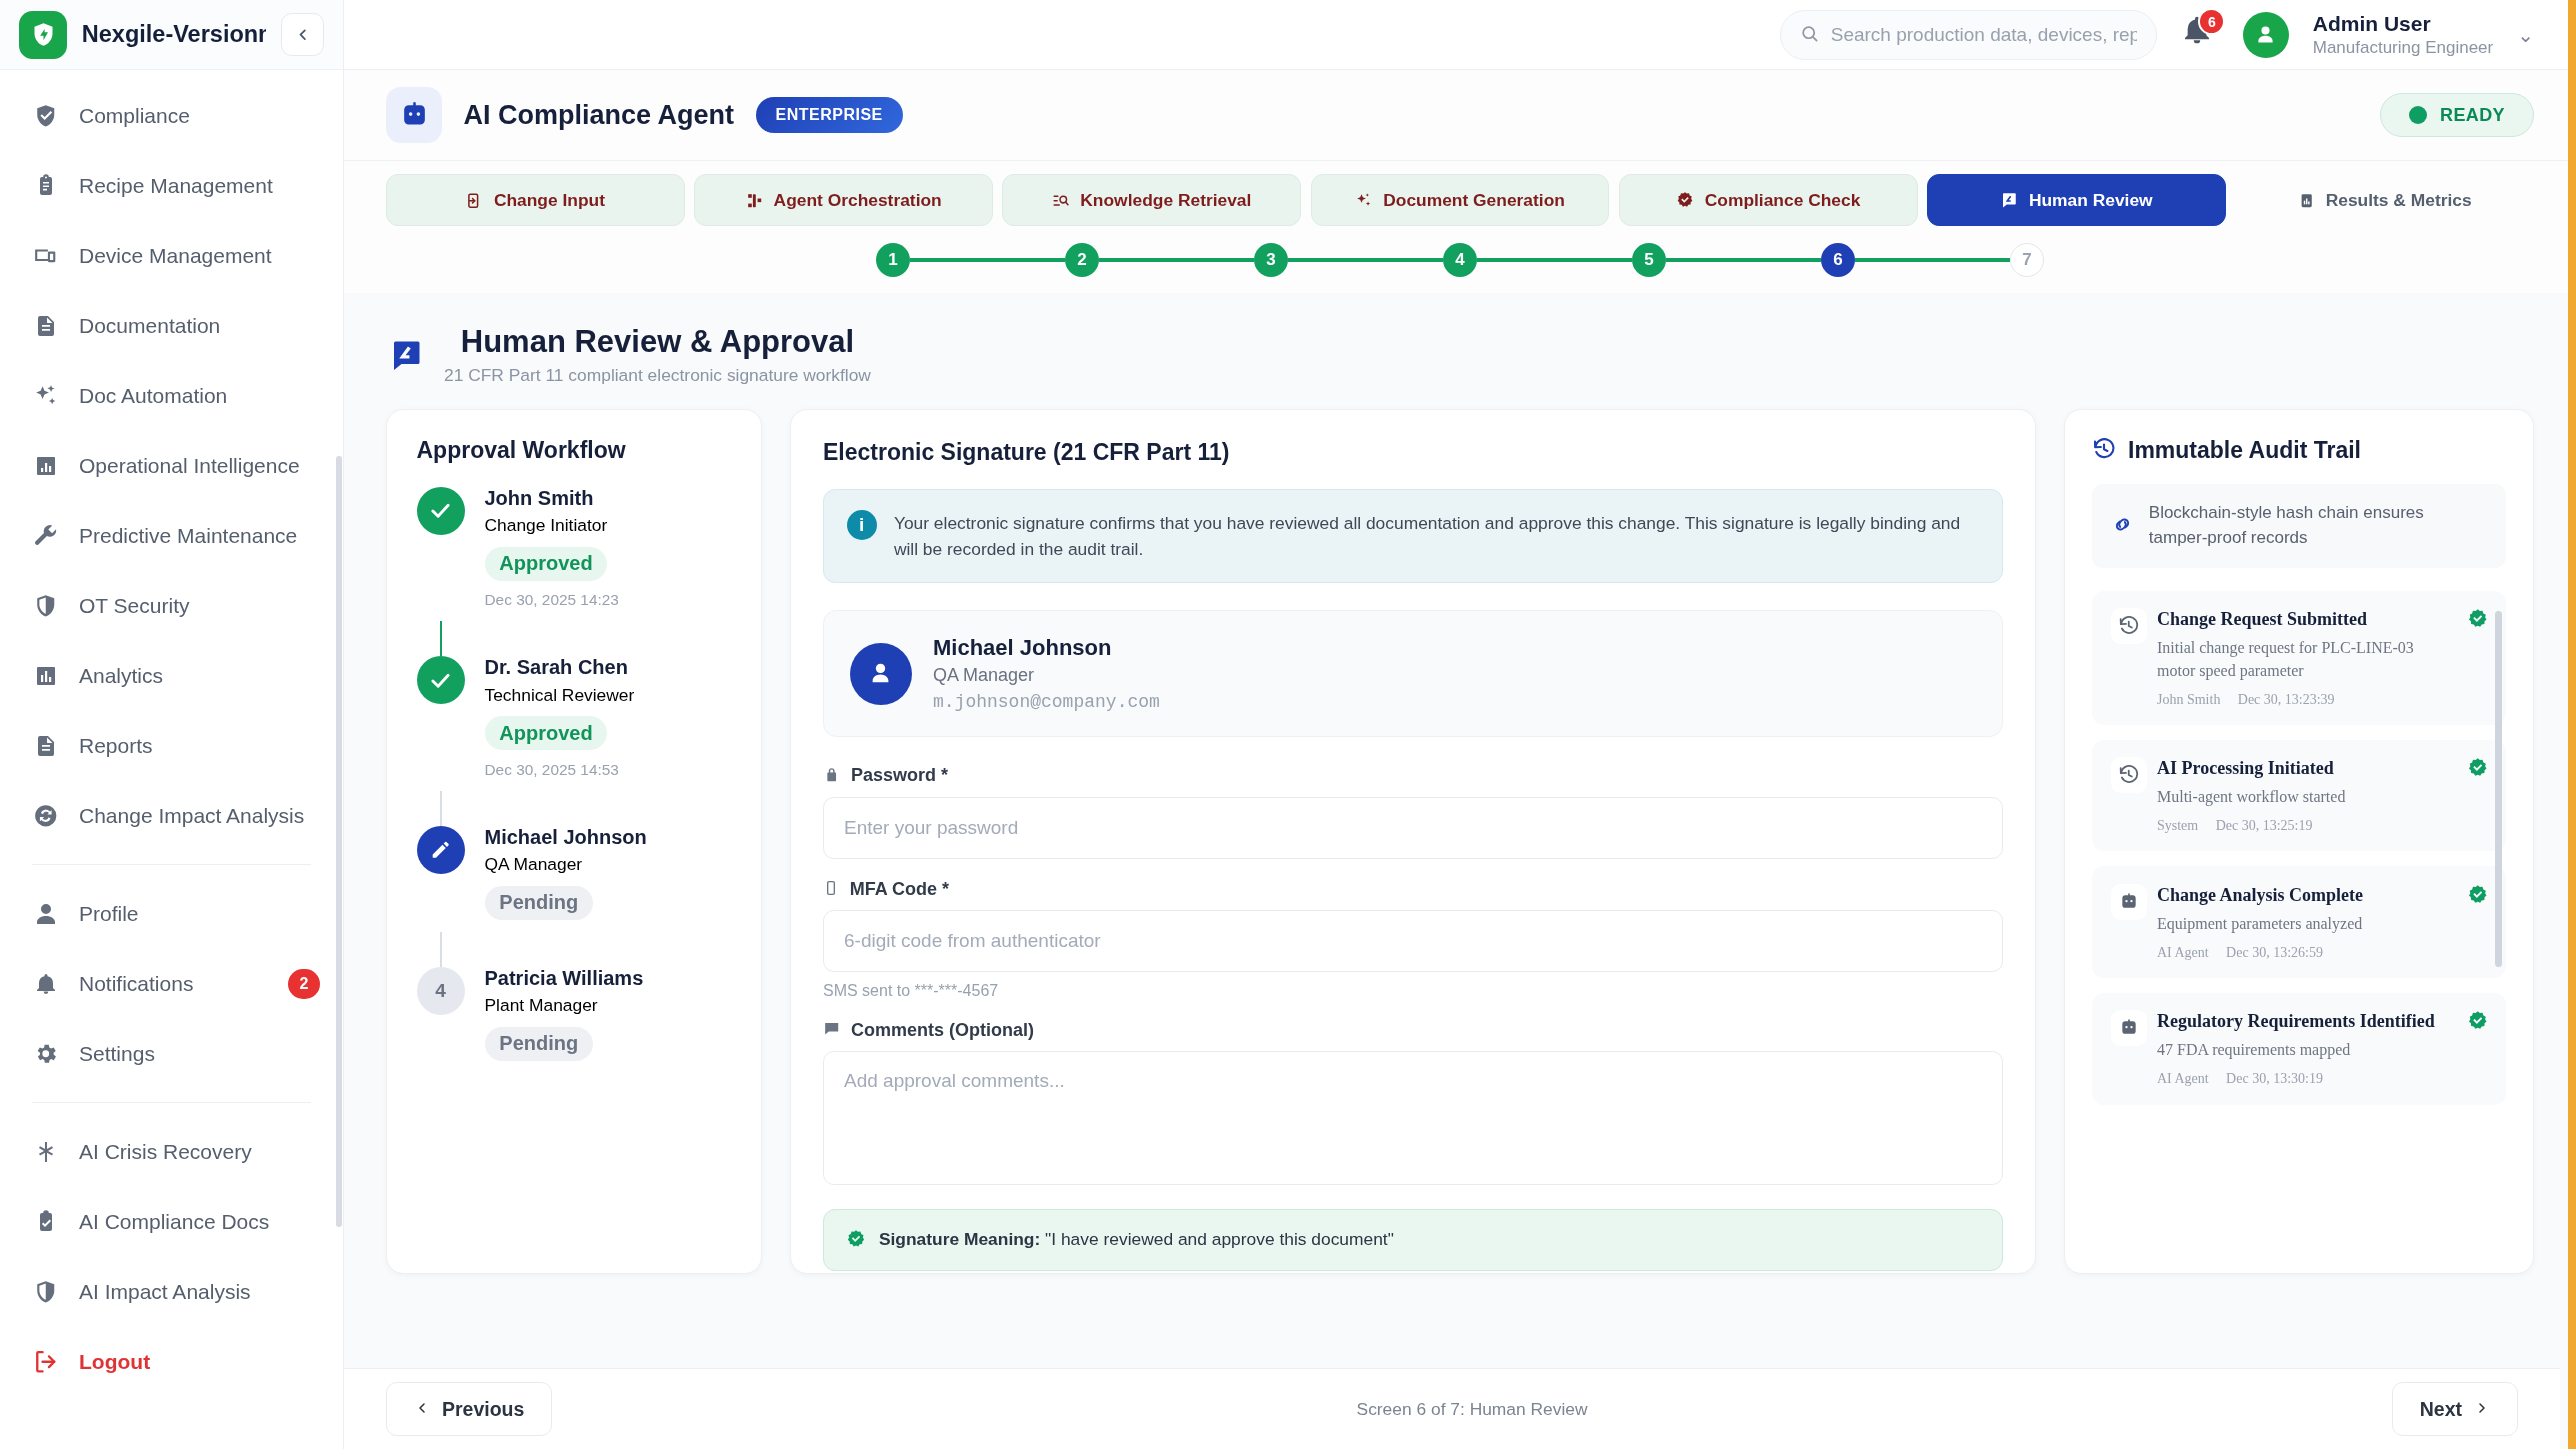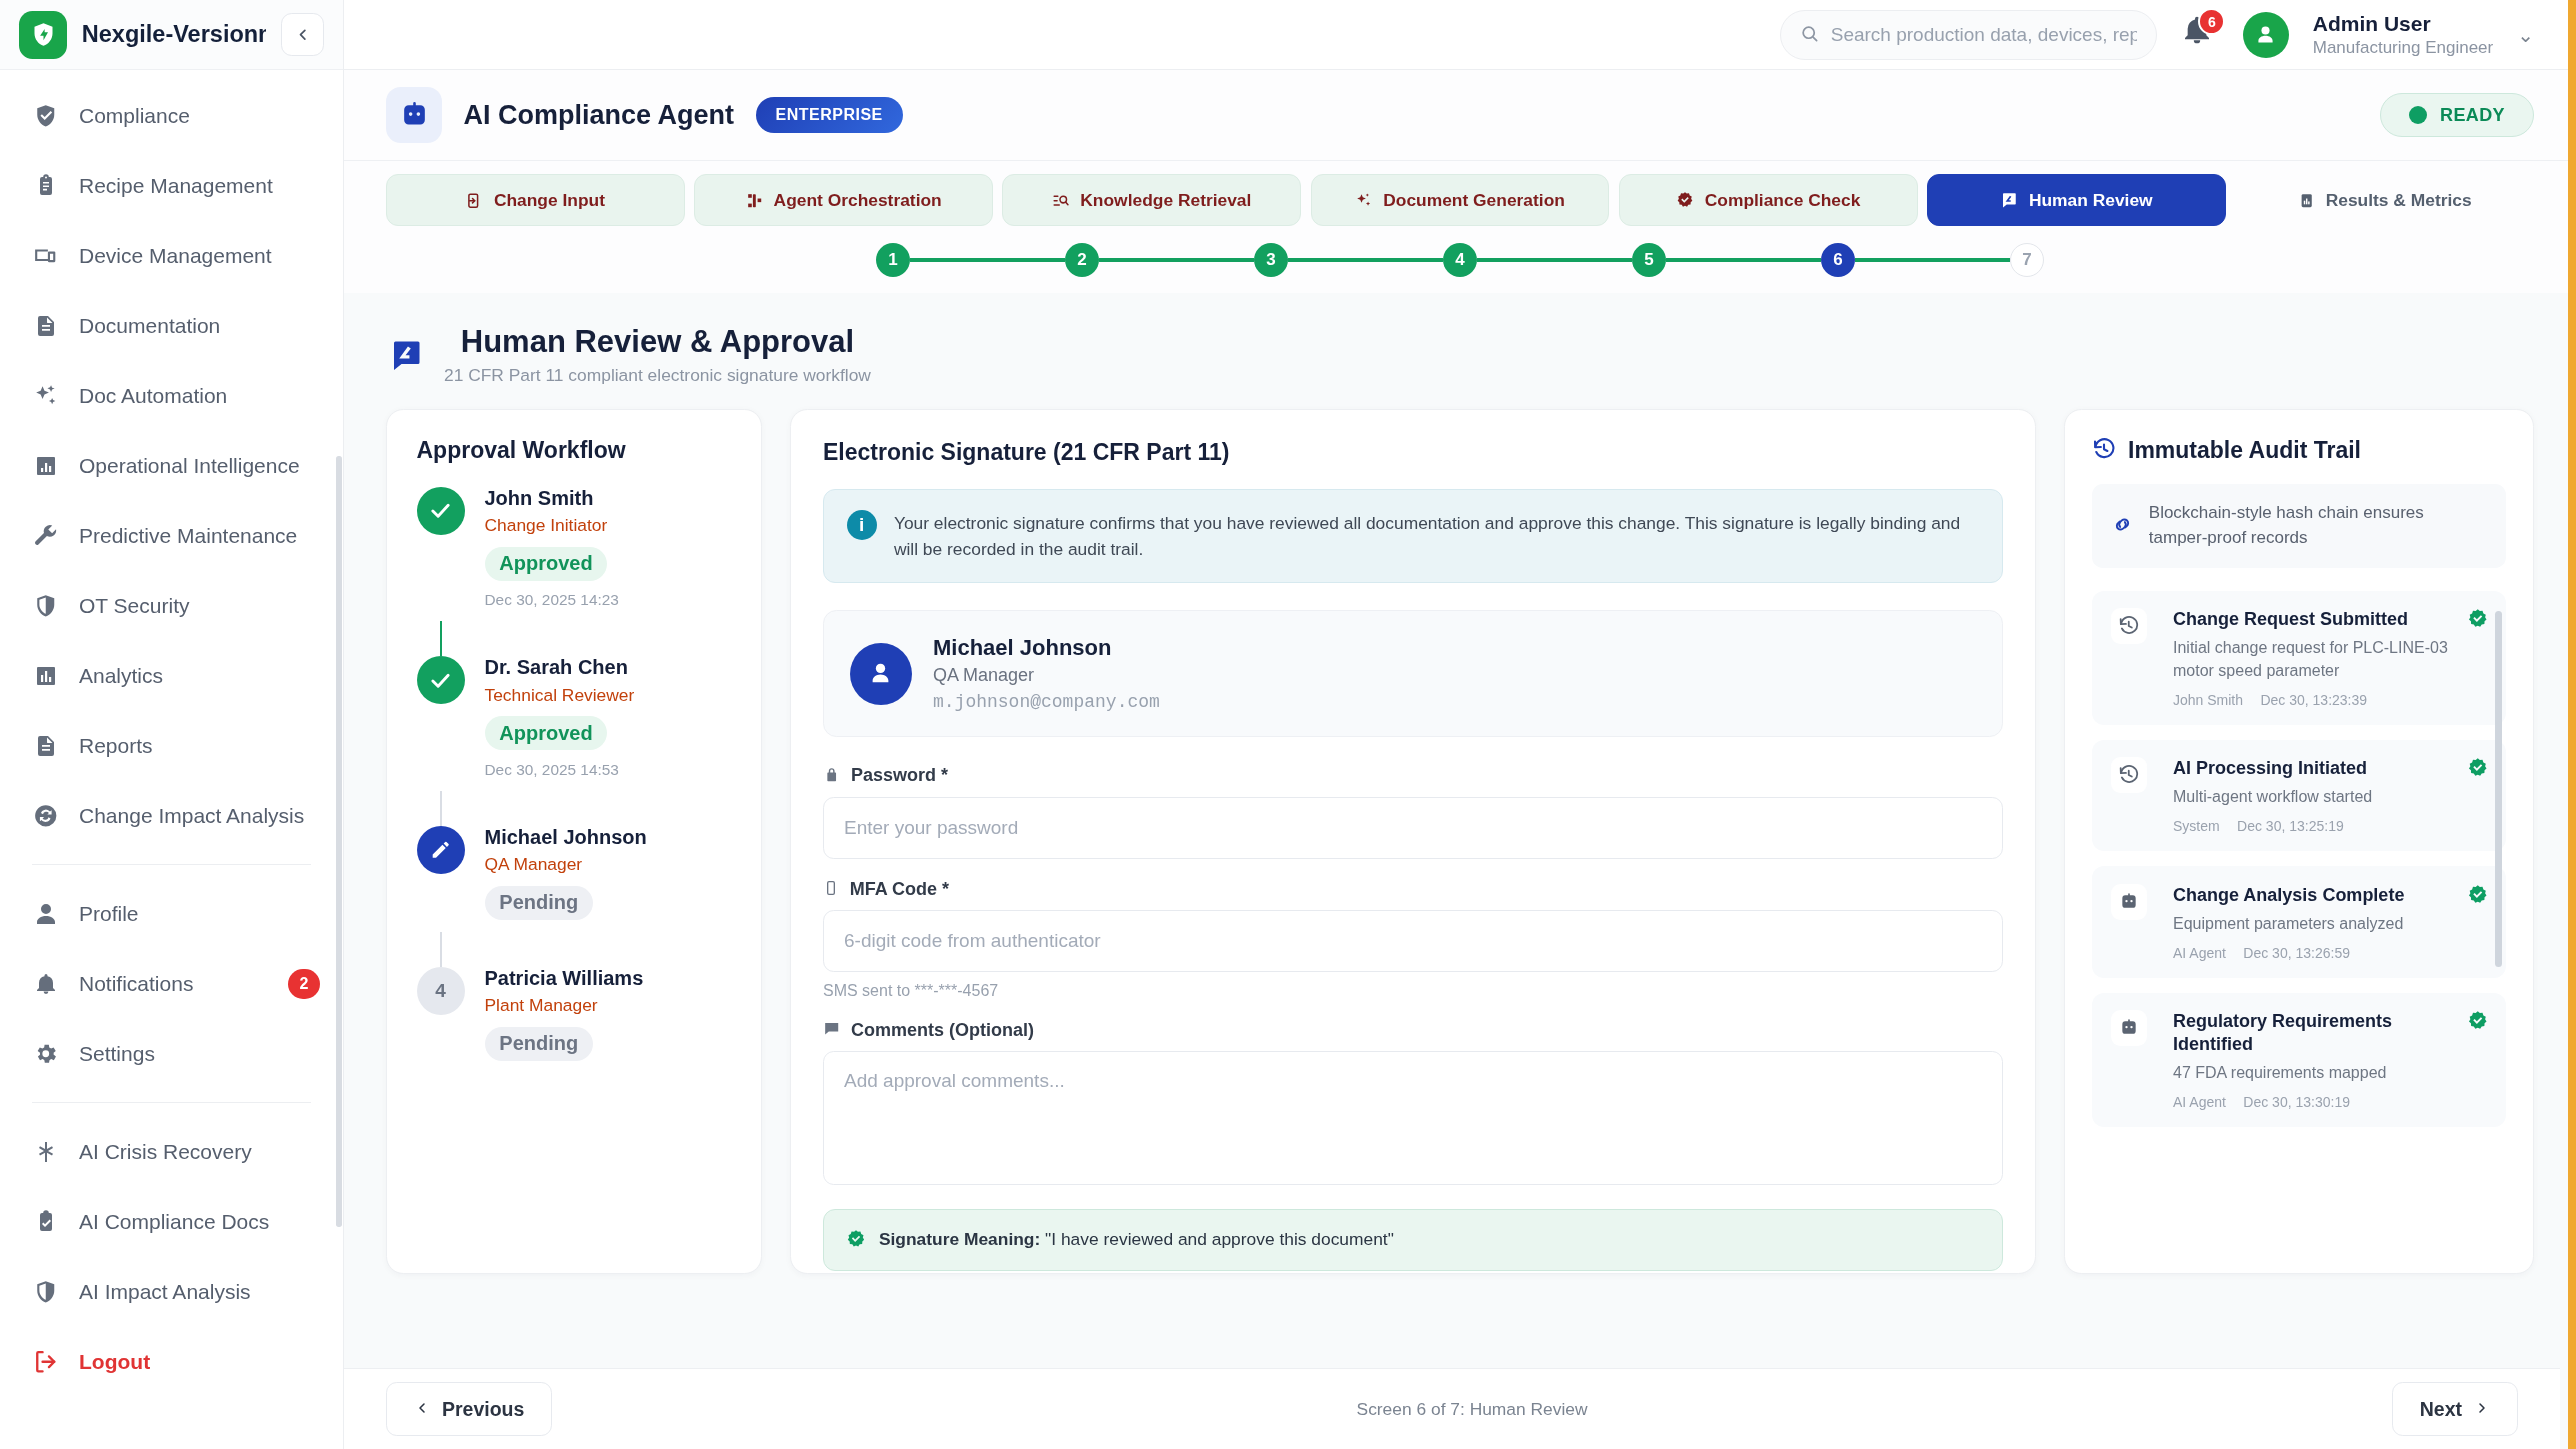--- a/index.html
+++ b/index.html
@@ -166,21 +166,21 @@
   .wf-item { display: flex; gap: 20px; position: relative; }
   .wf-dot {
     width: 48px; height: 48px; border-radius: 670px; flex-shrink: 0;
     display: flex; align-items: center; justify-content: center;
     background: #12a05f; color: #fff; font-size: 19px; font-weight: 700; z-index: 2;
   }
   .wf-dot.current { background: #1f3fb5; }
   .wf-dot.todo { background: #e5e8ee; color: #6a7382; }
   .wf-body { padding-bottom: 12px; }
   .wf-name { font-size: 20px; font-weight: 700; color: #16203a; white-space: nowrap; }
-  .wf-role { font-size: 17.4px; color: #c2410c; margin-top: 5.4px; }
+  .wf-role { font-size: 17.4px; color: #000000; margin-top: 5.4px; }
   .wf-status {
     display: inline-block; margin-top: 10.7px; font-size: 20px; font-weight: 600;
     padding: 5.4px 14.8px; border-radius: 670px;
   }
   .wf-status.approved { background: #e7f6ee; color: #11935a; }
   .wf-status.pending { background: #eef0f4; color: #6c7483; }
   .wf-time { font-size: 15.4px; color: #98a1ae; margin-top: 10.7px; }
   .wf-conn { width: 2.7px; background: #12a05f; margin-left: 23px; height: 35px; }
   .wf-conn.grey { background: #d9dde4; }
 
@@ -232,21 +232,21 @@
   .sig-mean .t b { font-weight: 700; }
 
   
   .at-note {
     background: #f7f9fb; border-radius: 10.7px; padding: 17.4px 19px;
     display: flex; gap: 14.8px; align-items: center; margin-bottom: 23px;
   }
   .at-note .t { font-size: 17px; color: #59616f; line-height: 1.45; }
   .at-item {
     background: #f8fafc; border-radius: 12px; padding: 17.4px 19px;
-    display: flex; gap: 26px; margin-bottom: 14.8px; position: relative;
+    display: flex; gap: 10px; margin-bottom: 14.8px; position: relative; font-family: Liberation Serif, serif;
   }
   .at-ico {
     width: 36px; height: 36px; border-radius: 9.4px; background: #fff;
     display: flex; align-items: center; justify-content: center; flex-shrink: 0;
     color: #5b6472;
   }
   .at-body { flex: 1; min-width: 0; padding-right: 32px; }
   .at-title { font-size: 18px; font-weight: 700; color: #16203a; line-height: 1.25; }
   .at-desc { font-size: 16px; color: #6e7683; margin-top: 6.7px; line-height: 1.4; }
   .at-meta { display: flex; gap: 17.4px; margin-top: 9.4px; }

